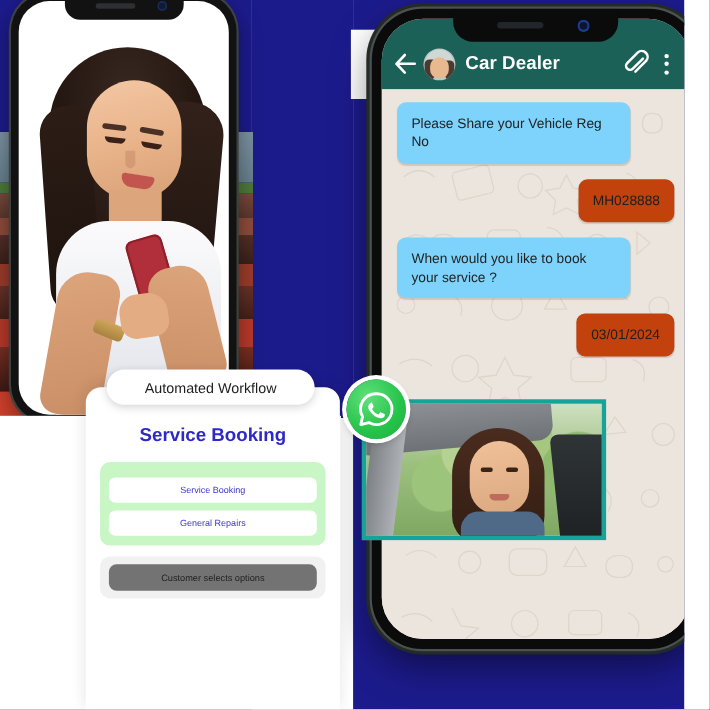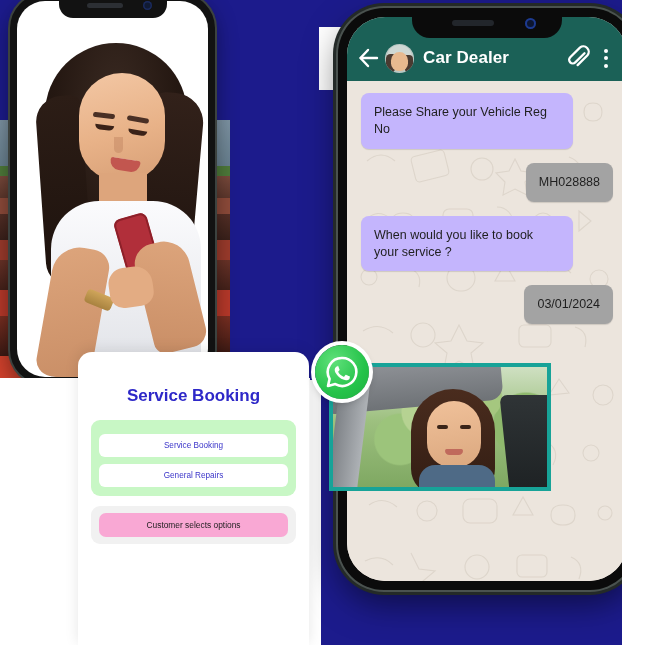--- a/index.html
+++ b/index.html
@@ -246,24 +246,24 @@
     overflow: hidden;
   }
   .doodles { position: absolute; inset: 0; opacity: .5; }
   .msgs { position: absolute; left: 0; top: 0; right: 0; bottom: 0; padding: 12px 14px; }
   .bubble {
     max-width: 84%; padding: 11px 13px; font-size: 12.5px; line-height: 1.35;
     color: #1f1f1f; position: relative; margin-bottom: 14px;
     box-shadow: 0 1px 1px rgba(0,0,0,.13);
   }
   .bubble.in {
-    background: #c4b5fd; border-radius: 8px; margin-right: auto;
+    background: #7dd3fc; border-radius: 8px; margin-right: auto;
   }
   .bubble.out {
-    background: #a3a3a3; border-radius: 8px; margin-left: auto; width: fit-content;
+    background: #c2410c; border-radius: 8px; margin-left: auto; width: fit-content;
     text-align: left;
   }
   .spacer-img { height: 128px; }
 
   
   .chat-img-card {
     position: absolute; left: 329px; top: 363px;
     width: 222px; height: 128px;
     border: 4px solid #17a398;
     background: #cfd7cf;
@@ -360,21 +360,21 @@
     flex: 1 1 0; background: #ffffff; border-radius: 6px;
     height: 23px; display: flex; align-items: center; justify-content: center;
     font-size: 8.2px; color: #3b35c9;
   }
   .wf-opt.full { width: 100%; margin-top: 7px; flex: none; }
   .wf-grey-wrap {
     background: #f1f1f1; border-radius: 9px;
     margin-top: 10px; padding: 7px 8px;
   }
   .wf-grey-btn {
-    background: #f9a8d4; border-radius: 7px; height: 24px;
+    background: #737373; border-radius: 7px; height: 24px;
     display: flex; align-items: center; justify-content: center;
     font-size: 8.4px; color: #1f1f1f;
   }
 </style>
 </head>
 <body>
 
 <div id="stage">
 
   <div class="navy-left"></div>
@@ -571,14 +571,15 @@
         <div class="wf-opt">Service Booking</div>
       </div>
       <div class="wf-opt full">General Repairs</div>
     </div>
 
     <div class="wf-grey-wrap">
       <div class="wf-grey-btn">Customer selects options</div>
     </div>
   </div>
 
+  <div class="wf-pill">Automated Workflow</div>
 
 </div>
 
 </body></html>

